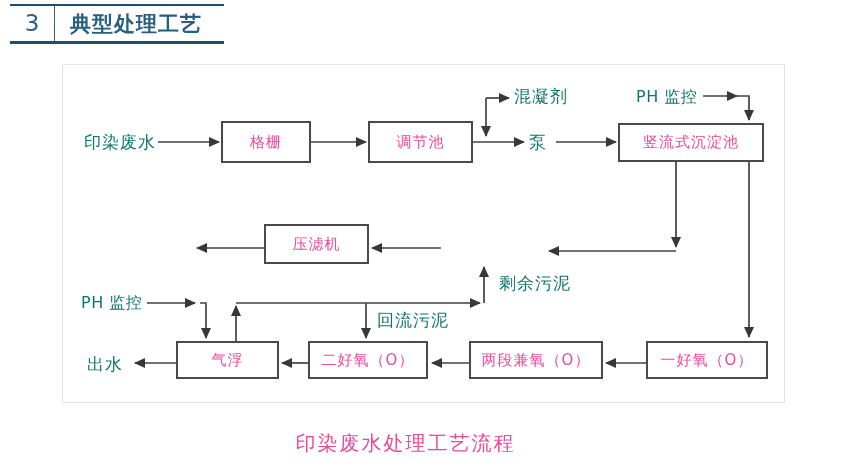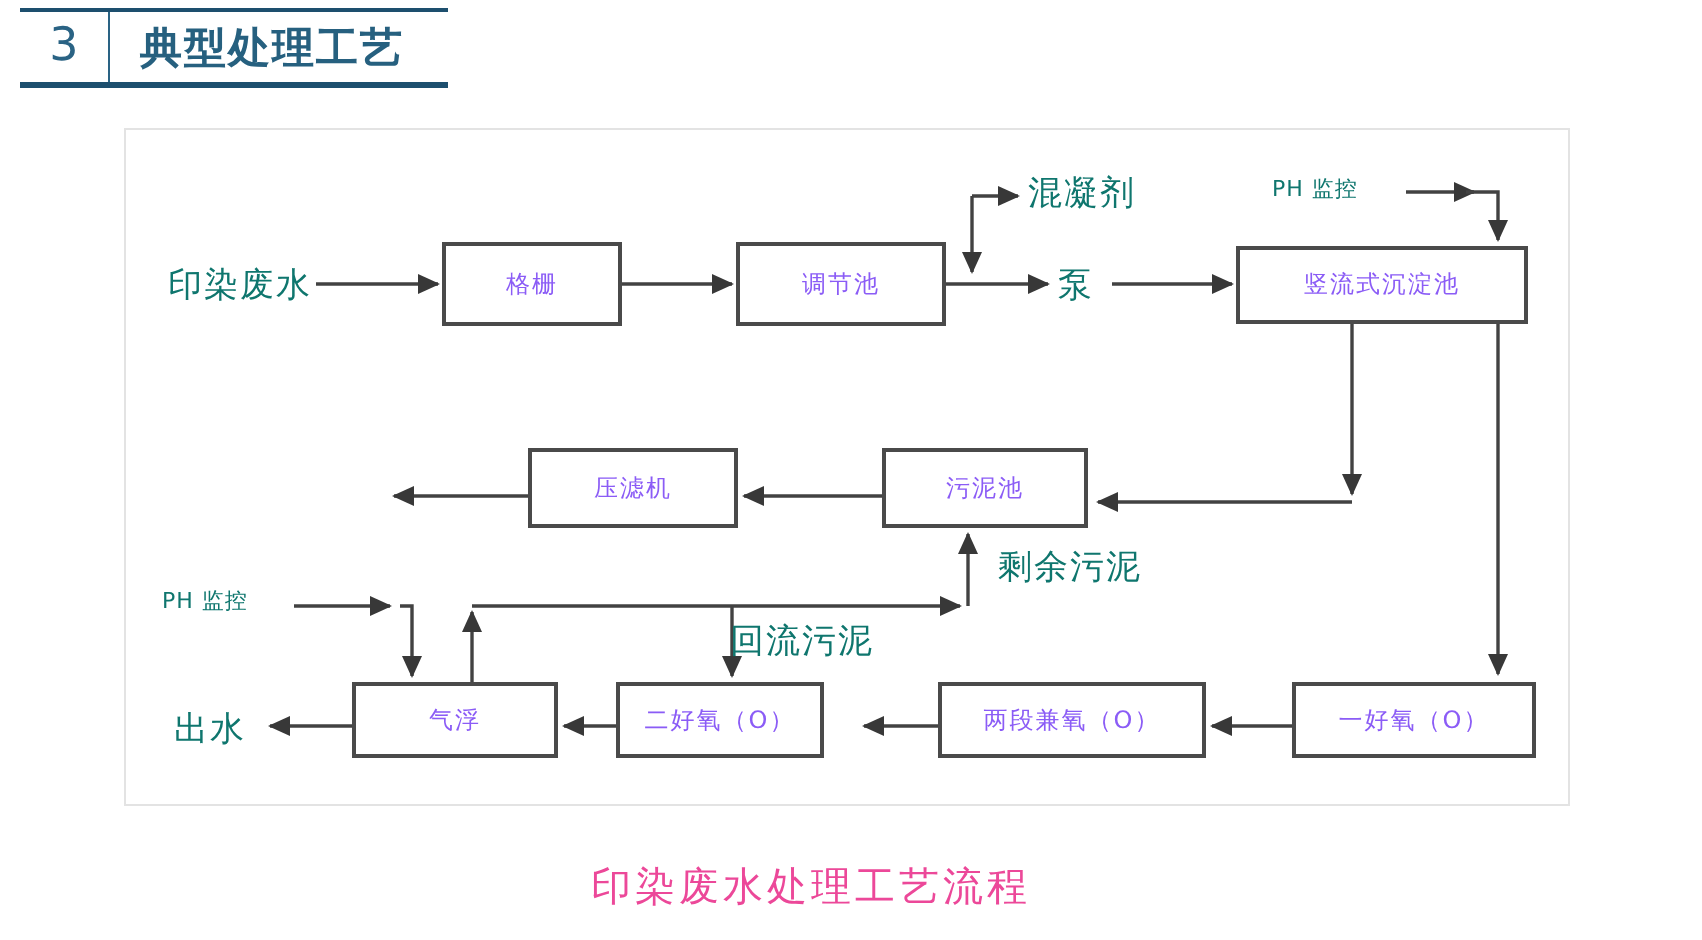--- a/index.html
+++ b/index.html
@@ -24,29 +24,29 @@
   
   .figure{
     position:absolute;left:62px;top:64px;width:721px;height:337px;
     background:#ffffff;border:1px solid #e3e3e3;box-sizing:content-box;
   }
   .figure svg{position:absolute;left:0;top:0;}
   
   .fbox{
     position:absolute;border:2px solid #4a4a4a;background:#ffffff;
     display:flex;align-items:center;justify-content:center;
-    font-size:12px;color:#8b5cf6;box-sizing:border-box;
+    font-size:15px;color:#ec4899;box-sizing:border-box;
     letter-spacing:1px;white-space:nowrap;z-index:2;
   }
   
   .flabel{
     position:absolute;font-size:17px;color:#0f766e;white-space:nowrap;
     letter-spacing:1px;z-index:2;background:transparent;
   }
-  .flabel.small{font-size:11px;letter-spacing:0.5px;}
+  .flabel.small{font-size:16px;letter-spacing:0.5px;}
   
   .caption{
     position:absolute;left:0;top:430px;width:811px;text-align:center;
     font-size:20px;color:#ec4899;letter-spacing:2px;
   }
 </style>
 </head>
 <body>
 
 <div class="sec-header">
@@ -97,29 +97,28 @@
       <path d="M406,298 H369" marker-end="url(#ah)"></path>
       <path d="M245,298 H219" marker-end="url(#ah)"></path>
       <path d="M113,298 H72" marker-end="url(#ah)"></path>
     </g>
   </svg>
 
   <div class="fbox" style="left:158px;top:56px;width:90px;height:42px;">格栅</div>
   <div class="fbox" style="left:305px;top:56px;width:105px;height:42px;">调节池</div>
   <div class="fbox" style="left:555px;top:58px;width:146px;height:39px;">竖流式沉淀池</div>
   <div class="fbox" style="left:201px;top:159px;width:105px;height:40px;">压滤机</div>
-  <div class="fbox" style="left:378px;top:159px;width:103px;height:40px;">污泥池</div>
   <div class="fbox" style="left:113px;top:276px;width:103px;height:38px;">气浮</div>
-  <div class="fbox" style="left:245px;top:276px;width:104px;height:38px;">二好氧（O）</div>
+  <div class="fbox" style="left:245px;top:276px;width:120px;height:38px;">二好氧（O）</div>
   <div class="fbox" style="left:406px;top:276px;width:134px;height:38px;">两段兼氧（O）</div>
   <div class="fbox" style="left:583px;top:276px;width:122px;height:38px;">一好氧（O）</div>
 
   <div class="flabel" style="left:21px;top:66px;">印染废水</div>
   <div class="flabel" style="left:451px;top:20px;">混凝剂</div>
   <div class="flabel" style="left:466px;top:66px;">泵</div>
   <div class="flabel small" style="left:573px;top:22px;">PH 监控</div>
   <div class="flabel" style="left:436px;top:207px;text-align:center;">剩余污泥</div>
   <div class="flabel small" style="left:18px;top:228px;">PH 监控</div>
-  <div class="flabel" style="left:302px;top:244px;">回流污泥</div>
+  <div class="flabel" style="left:314px;top:244px;">回流污泥</div>
   <div class="flabel" style="left:24px;top:288px;">出水</div>
 </div>
 
 <div class="caption">印染废水处理工艺流程</div>
 
 </body></html>

